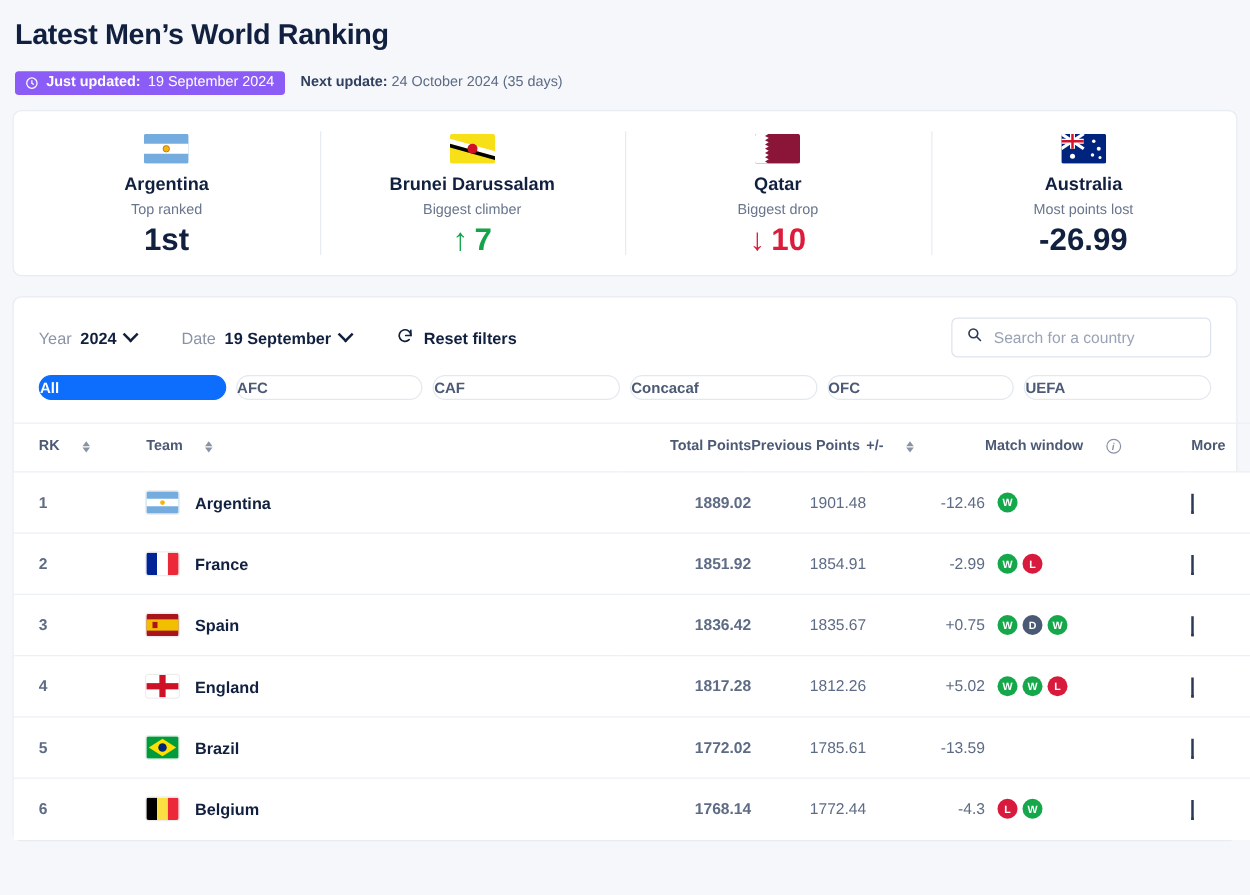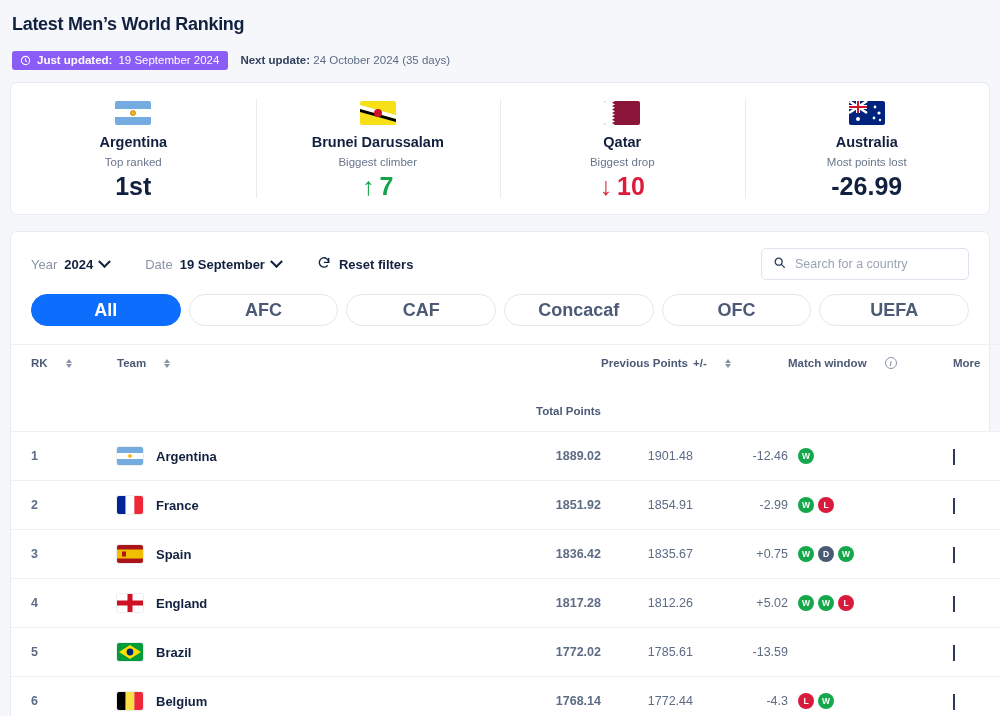--- a/index.html
+++ b/index.html
@@ -7,21 +7,21 @@
     width: 1000px; height: 716px;
     background: #f5f7fb;
     font-family: "Liberation Sans", sans-serif;
     color: #1d2b47;
     overflow: hidden;
   }
 
   
   .page-head { padding: 14px 12px 0 12px; }
   .page-title {
-    font-size: 18px; font-weight: bold; letter-spacing: -.3px;
+    font-size: 23px; font-weight: bold; letter-spacing: -.3px;
     color: #11203f; line-height: 1.2;
   }
   .update-row { display: flex; align-items: center; gap: 12px; margin-top: 15px; }
   .badge-updated {
     display: inline-flex; align-items: center; gap: 6px;
     background: #8b5cf6; color: #fff;
     border-radius: 3px; padding: 4px 9px 4px 8px;
     font-size: 11.5px; line-height: 1;
   }
   .badge-updated .lbl { font-weight: bold; }
@@ -76,36 +76,36 @@
     display: flex; align-items: center; gap: 9px; padding: 0 11px;
   }
   .search-box input {
     border: 0; outline: 0; font-size: 12.5px; font-family: inherit;
     color: #11203f; width: 100%; background: transparent;
   }
   .search-box input::placeholder { color: #9aa3b5; }
 
   .conf-tabs { display: flex; gap: 8px; padding: 0 20px 18px 20px; }
   .conf-tab {
-    flex: 1 1 0; height: 32px; border-radius: 16px;
+    flex: 1 1 0; height: 20px; border-radius: 16px;
     border: 1px solid #e3e8f0; background: #fff;
-    display: flex; align-items: center; justify-content: center;
-    font-size: 18px; font-weight: bold; color: #4c5a76; cursor: pointer;
+    display: flex; align-items: center; justify-content: flex-start;
+    font-size: 12px; font-weight: bold; color: #4c5a76; cursor: pointer;
   }
   .conf-tab.active { background: #0d6efd; border-color: #0d6efd; color: #fff; }
 
   
   .tbl { width: 100%; border-collapse: collapse; table-layout: fixed; }
   .tbl thead th {
     font-size: 11.5px; font-weight: bold; color: #4c5a76;
     text-align: left; padding: 12px 0 14px 0; vertical-align: top;
     border-top: 1px solid #edf0f5;
   }
   .th-in { display: flex; align-items: center; gap: 18px; }
-  .th-num .th-in { justify-content: flex-end; margin-top: 48px; }
+  .th-num .th-in { justify-content: flex-end; }
   .sort-ico { display: inline-block; width: 7px; }
   .sort-ico i { display: block; width: 0; height: 0; margin: 1px 0;
                 border-left: 3.5px solid transparent; border-right: 3.5px solid transparent; }
   .sort-ico i.u { border-bottom: 4px solid #8a93a6; }
   .sort-ico i.d { border-top: 4px solid #8a93a6; }
   .info-ico { width: 12px; height: 12px; border: 1.3px solid #8a93a6; border-radius: 50%;
               font-size: 8px; font-weight: bold; color: #8a93a6;
               display: inline-flex; align-items: center; justify-content: center; font-style: italic; }
 
   .tbl tbody tr { background: #fff; }

